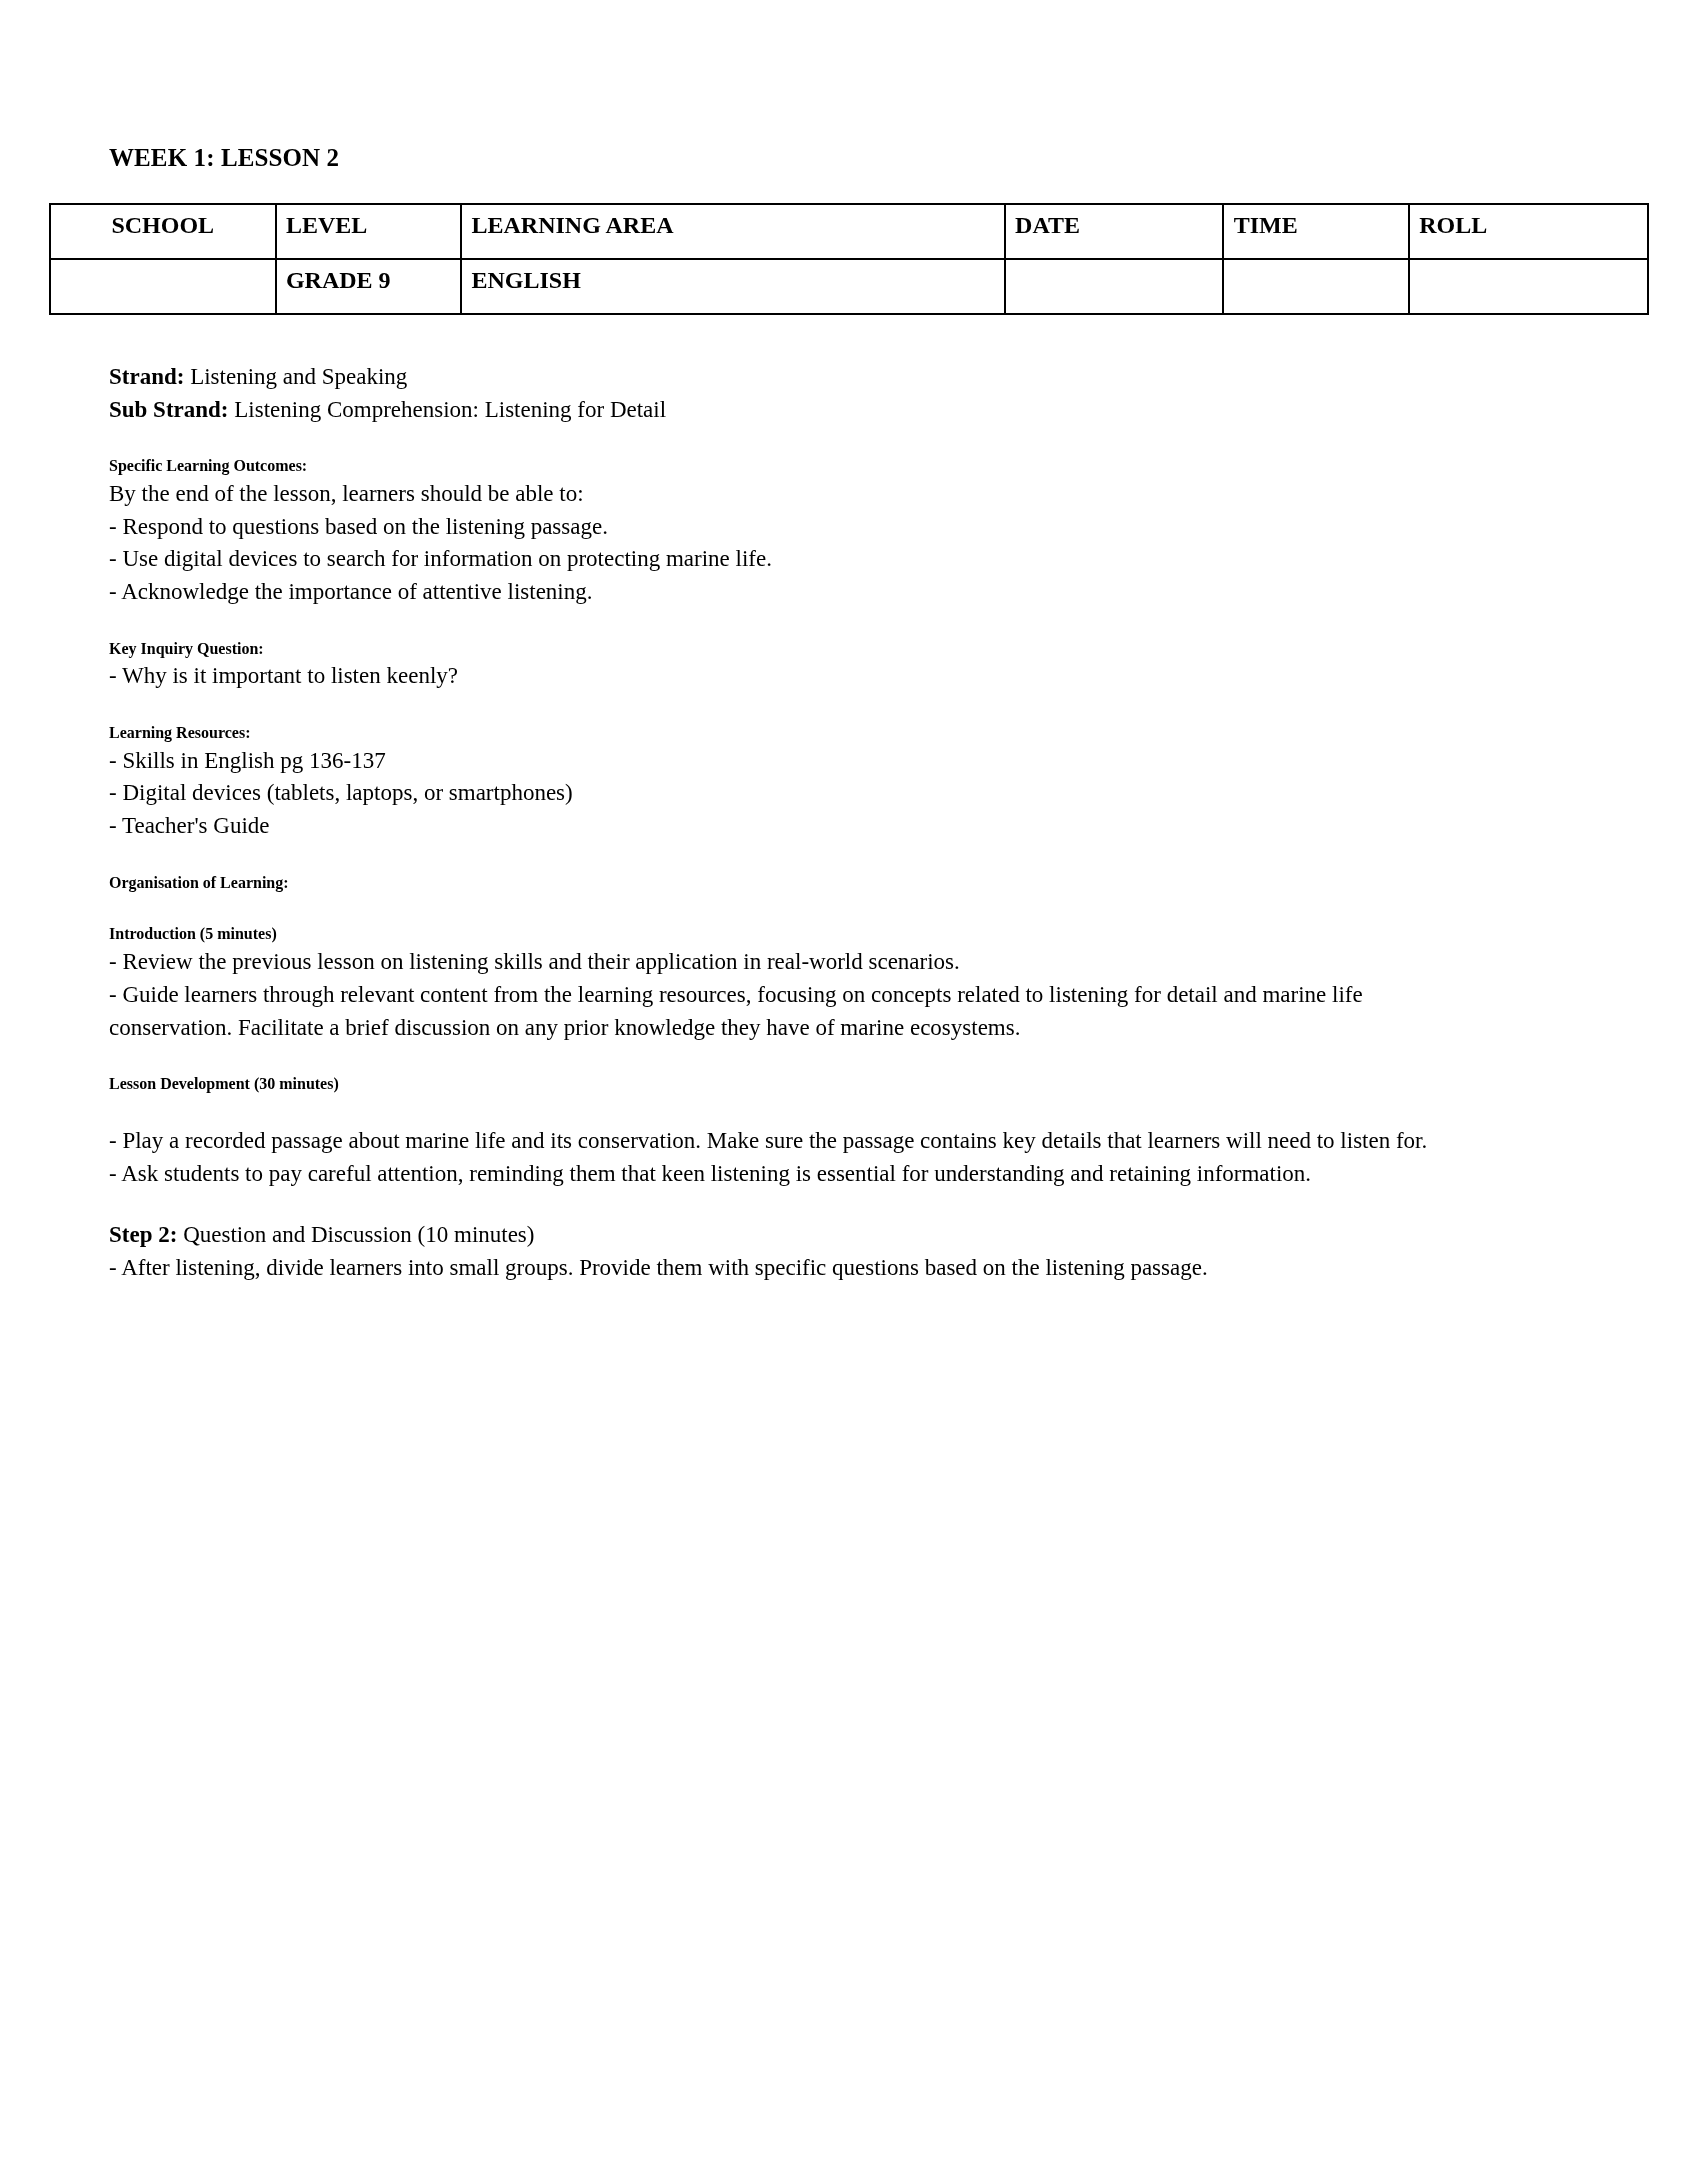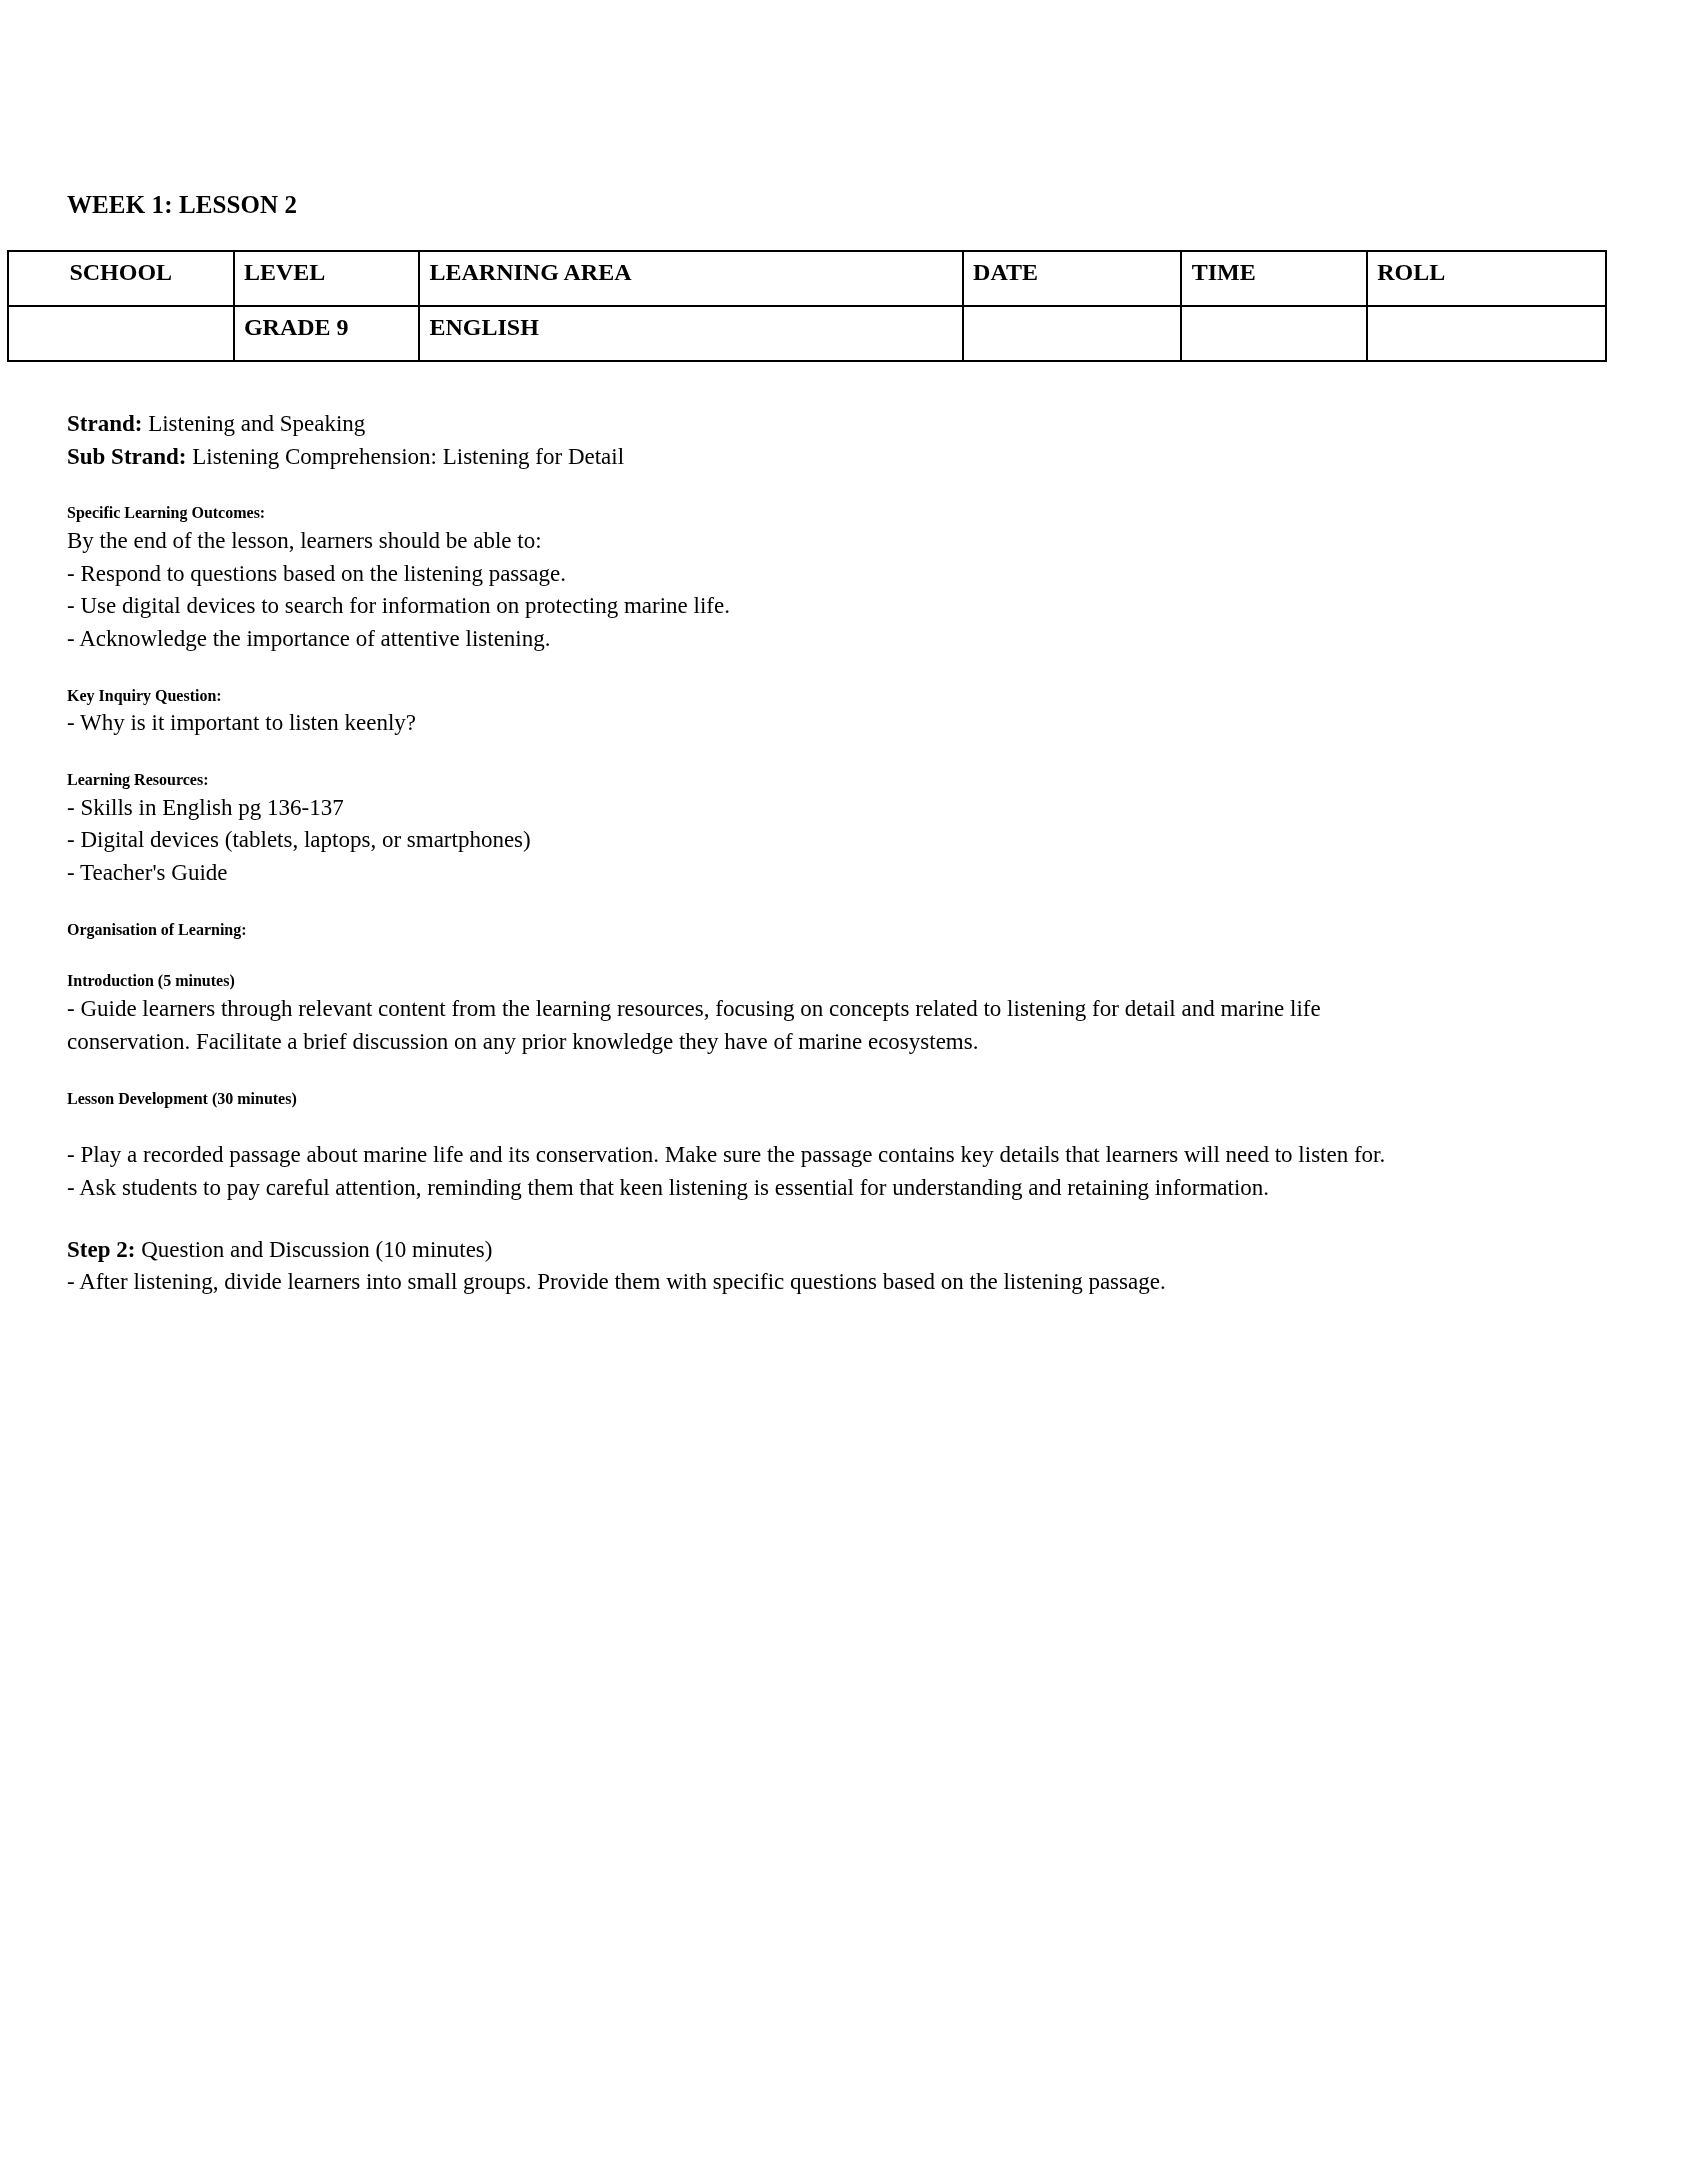--- a/index.html
+++ b/index.html
@@ -15,22 +15,21 @@
     color: #000000;
     -webkit-font-smoothing: antialiased;
   }
 
   .page {
     position: relative;
     width: 1687px;
     height: 1614px;
     background: #ffffff;
     box-sizing: border-box;
-    padding: 142px 172px 0 67px;
-    margin-top: 47px;
+    padding: 142px 172px 0 109px;
   }
 
   .doc-title {
     font-size: 25px;
     font-weight: bold;
     letter-spacing: 0.1px;
     margin: 0 0 30px 0;
     line-height: 1.25;
   }
 
@@ -152,20 +151,21 @@
     <p class="para">- Digital devices (tablets, laptops, or smartphones)</p>
     <p class="para">- Teacher's Guide</p>
 
     <div class="spacer-md"></div>
 
     <p class="heading">Organisation of Learning:</p>
 
     <div class="spacer-md"></div>
 
     <p class="heading">Introduction (5 minutes)</p>
+    <p class="para">- Review the previous lesson on listening skills and their application in real-world scenarios.</p>
     <p class="para">- Guide learners through relevant content from the learning resources, focusing on concepts related to listening for detail and marine life conservation. Facilitate a brief discussion on any prior knowledge they have of marine ecosystems.</p>
 
     <div class="spacer-md"></div>
 
     <p class="heading">Lesson Development (30 minutes)</p>
 
     <div class="spacer-md"></div>
 
     <p class="para">- Play a recorded passage about marine life and its conservation. Make sure the passage contains key details that learners will need to listen for.</p>
     <p class="para">- Ask students to pay careful attention, reminding them that keen listening is essential for understanding and retaining information.</p>

